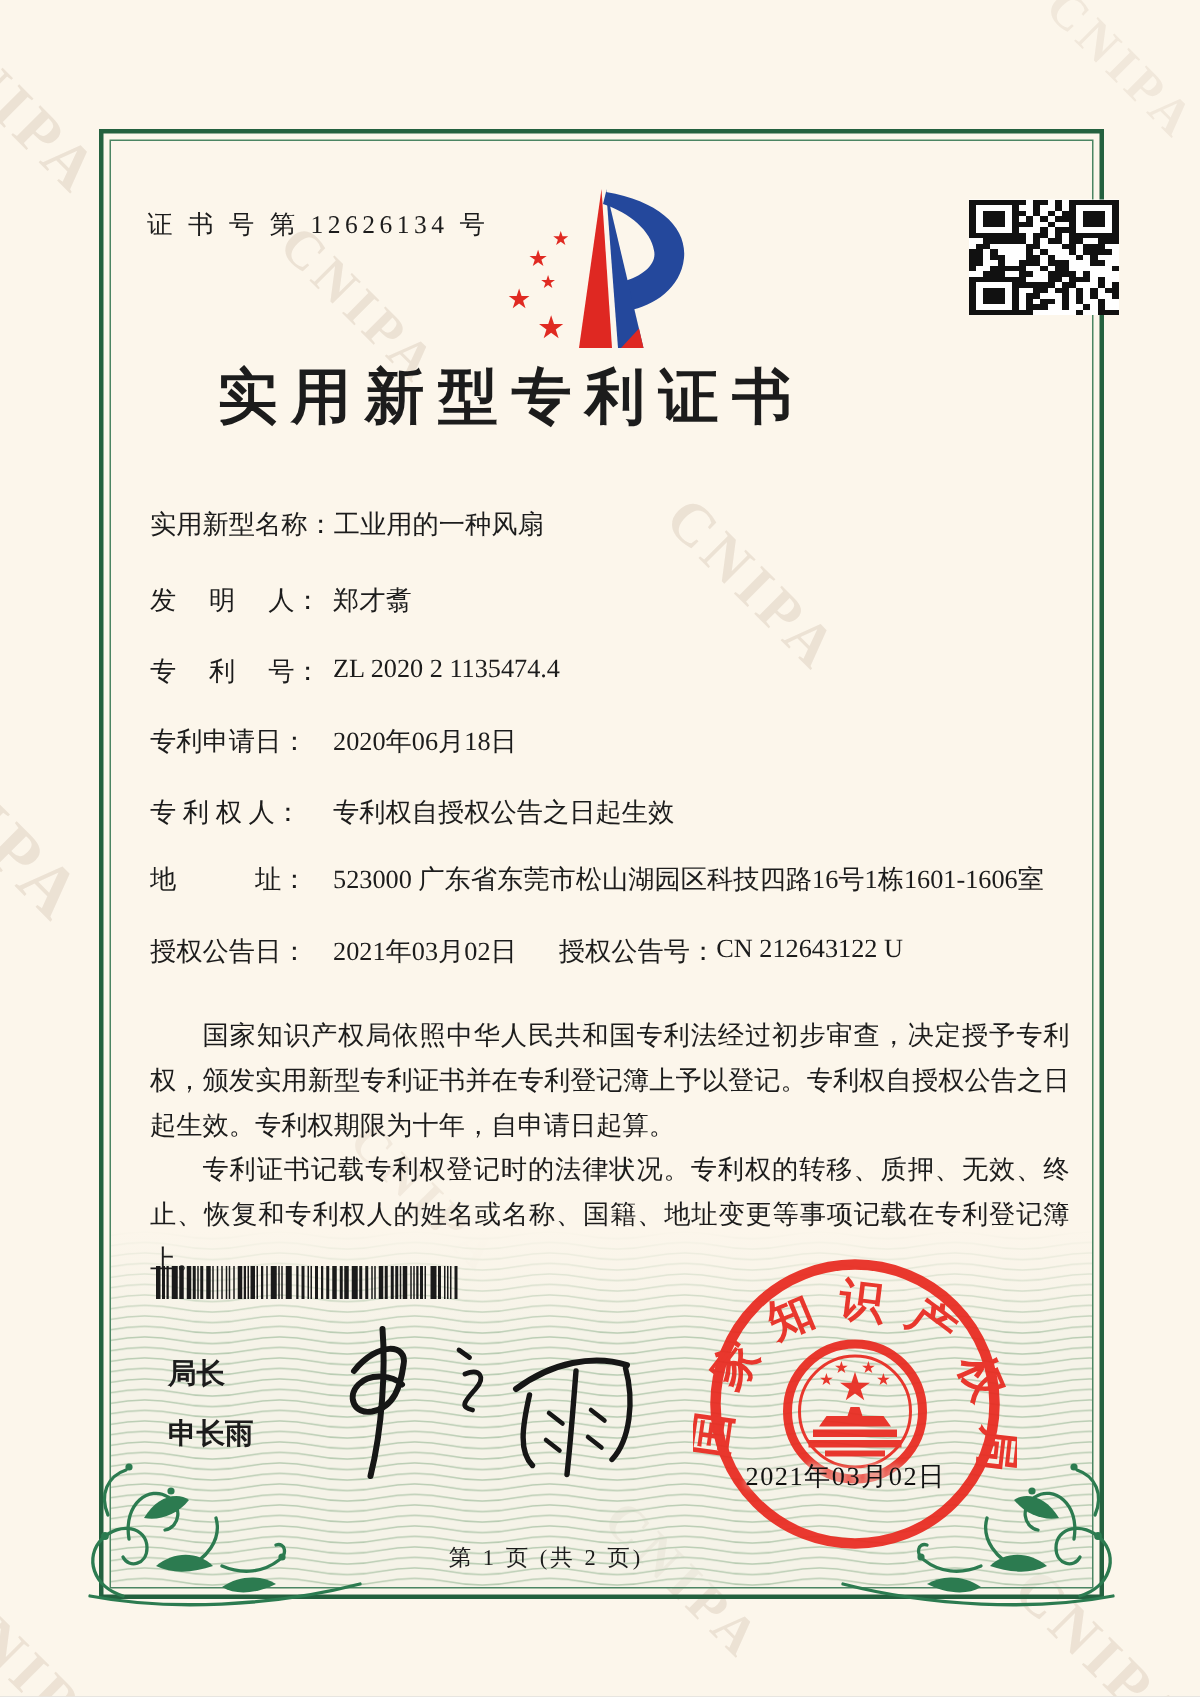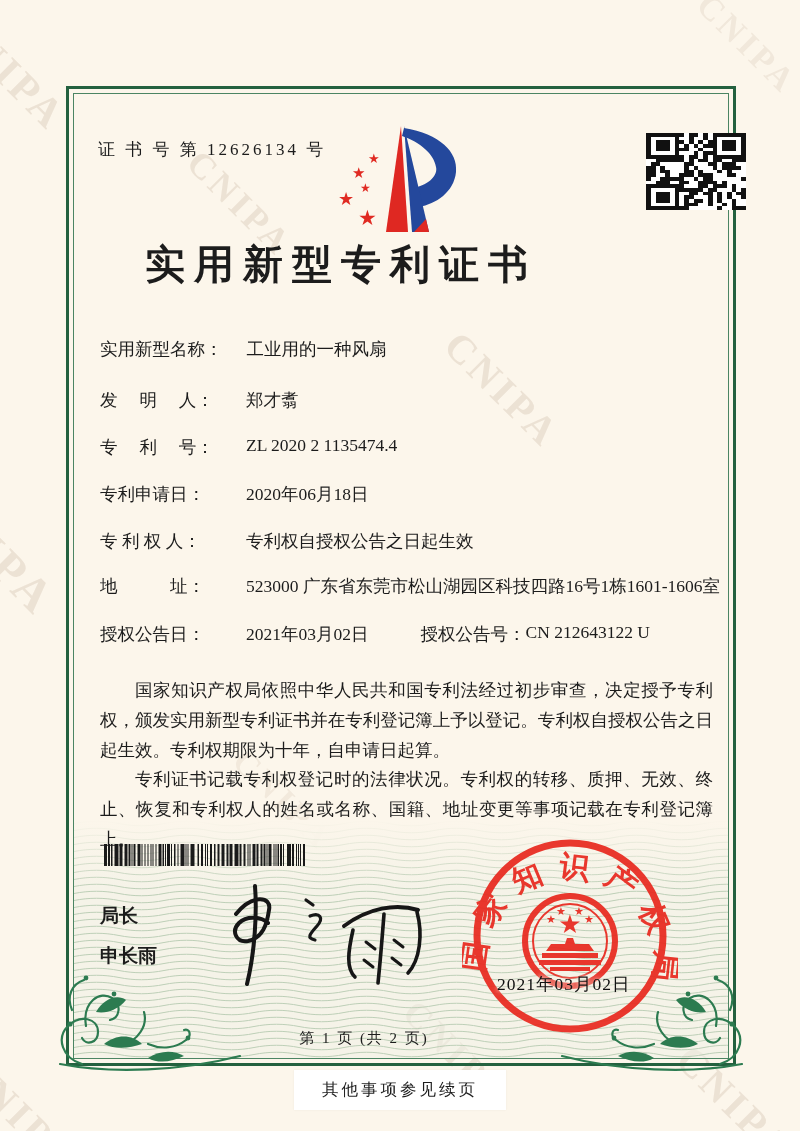--- a/index.html
+++ b/index.html
@@ -18,30 +18,30 @@
   .guilloche-fade{position:absolute;left:74px;top:820px;width:654px;height:70px;z-index:1;
       background:linear-gradient(#fcf6eb, rgba(252,246,235,0));}
   
   .cert-no{position:absolute;left:98px;top:138px;font-size:17px;letter-spacing:3px;z-index:3;}
   .qr{position:absolute;left:646px;top:133px;width:100px;height:77px;z-index:4;background:#fff;}
   .logo{position:absolute;left:330px;top:124px;width:140px;height:112px;z-index:3;}
   .logo .star{position:absolute;color:#e02a22;line-height:1;}
   .title{position:absolute;left:0;top:237px;width:673px;text-align:center;font-size:40px;
       font-weight:700;letter-spacing:9px;padding-left:9px;box-sizing:border-box;z-index:3;}
   
-  .row{position:absolute;left:100px;display:flex;font-size:17.5px;z-index:3;align-items:flex-start;gap:24px;}
+  .row{position:absolute;left:100px;display:flex;font-size:17.5px;z-index:3;align-items:flex-start;}
   .lbl{min-width:122px;white-space:pre;}
   .val{white-space:pre-wrap;}
   .row-grant .pair2{margin-left:28px;display:flex;}
   
   .paras{position:absolute;left:100px;top:659px;width:613px;z-index:3;margin-top:17px;}
   .paras p{margin:0;font-size:17.5px;line-height:1.7;text-indent:2em;text-align:justify;}
   
   .barcode{position:absolute;left:104px;top:844px;width:206px;height:22px;z-index:3;}
-  .signer{position:absolute;left:100px;top:903px;z-index:3;
+  .signer{position:absolute;left:112px;top:903px;z-index:3;
       font-family:Liberation Sans, sans-serif;font-weight:600;font-size:19px;}
   .signer div{margin-bottom:14px;}
   .signature{position:absolute;left:218px;top:880px;z-index:3;}
   .seal{position:absolute;left:462px;top:837px;width:216px;height:202px;z-index:5;}
   .seal-date{position:absolute;left:497px;top:972px;z-index:6;font-size:17.5px;letter-spacing:1px;
       color:#111;text-shadow:0 0 4px #f2ece0,0 0 6px #f2ece0;}
   .page-info{position:absolute;left:0;top:1029px;width:728px;text-align:center;font-size:15px;
       letter-spacing:2px;z-index:3;}
   .note-box{position:absolute;left:50%;top:1070px;transform:translateX(-50%);background:#ffffff;
       padding:9px 28px;font-size:16.5px;letter-spacing:3px;z-index:3;box-shadow:0 0 2px rgba(0,0,0,.06);}
@@ -431,15 +431,14 @@
           <rect x="-28" y="12" width="56" height="5"></rect>
           <rect x="-31" y="19" width="62" height="5"></rect>
           <rect x="-20" y="26" width="40" height="4"></rect>
         </g>
       </g>
     </g>
   </svg>
   <div class="seal-date">2021年03月02日</div>
 
   <div class="page-info">第 1 页 (共 2 页)</div>
-  <div class="note-box">其他事项参见续页</div>
 
 </div>
 
 </body></html>

